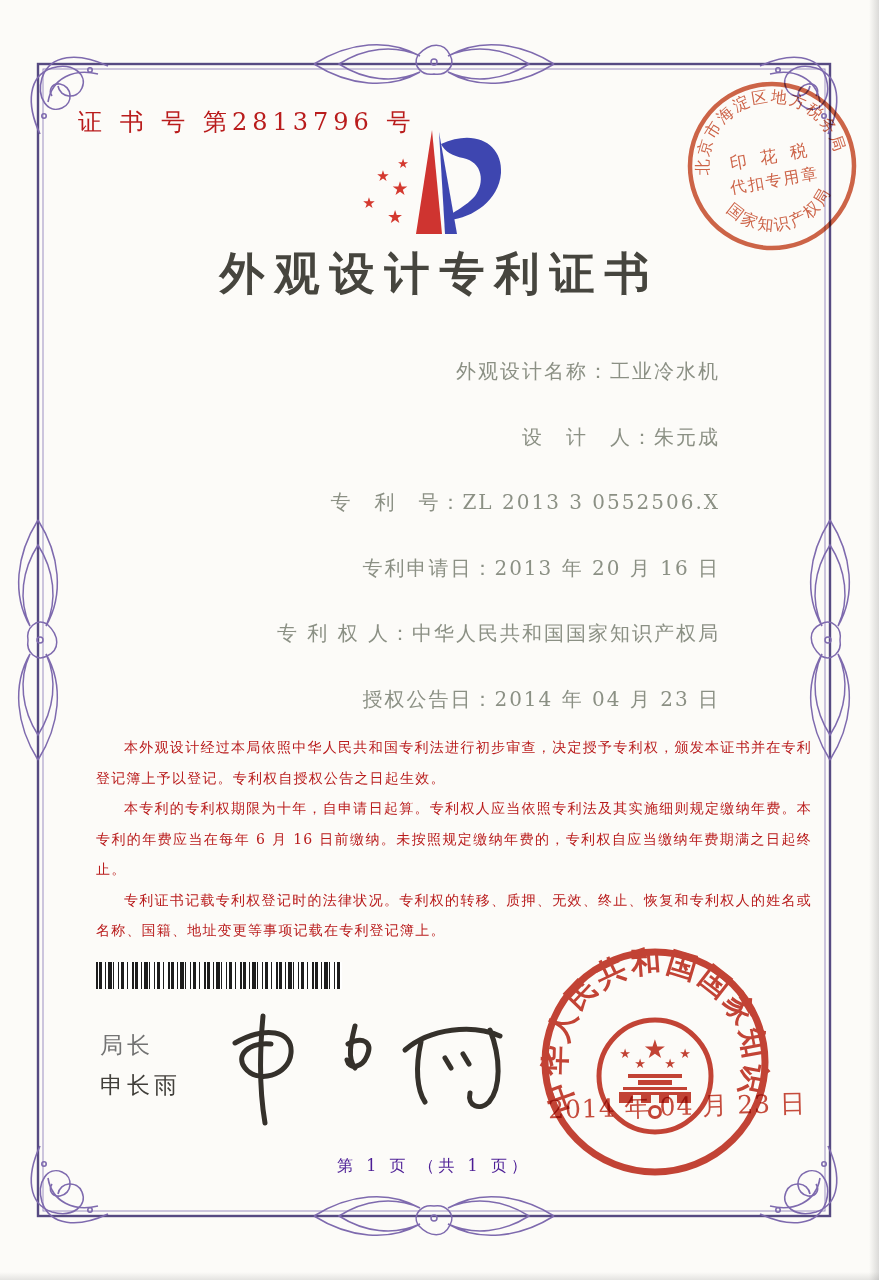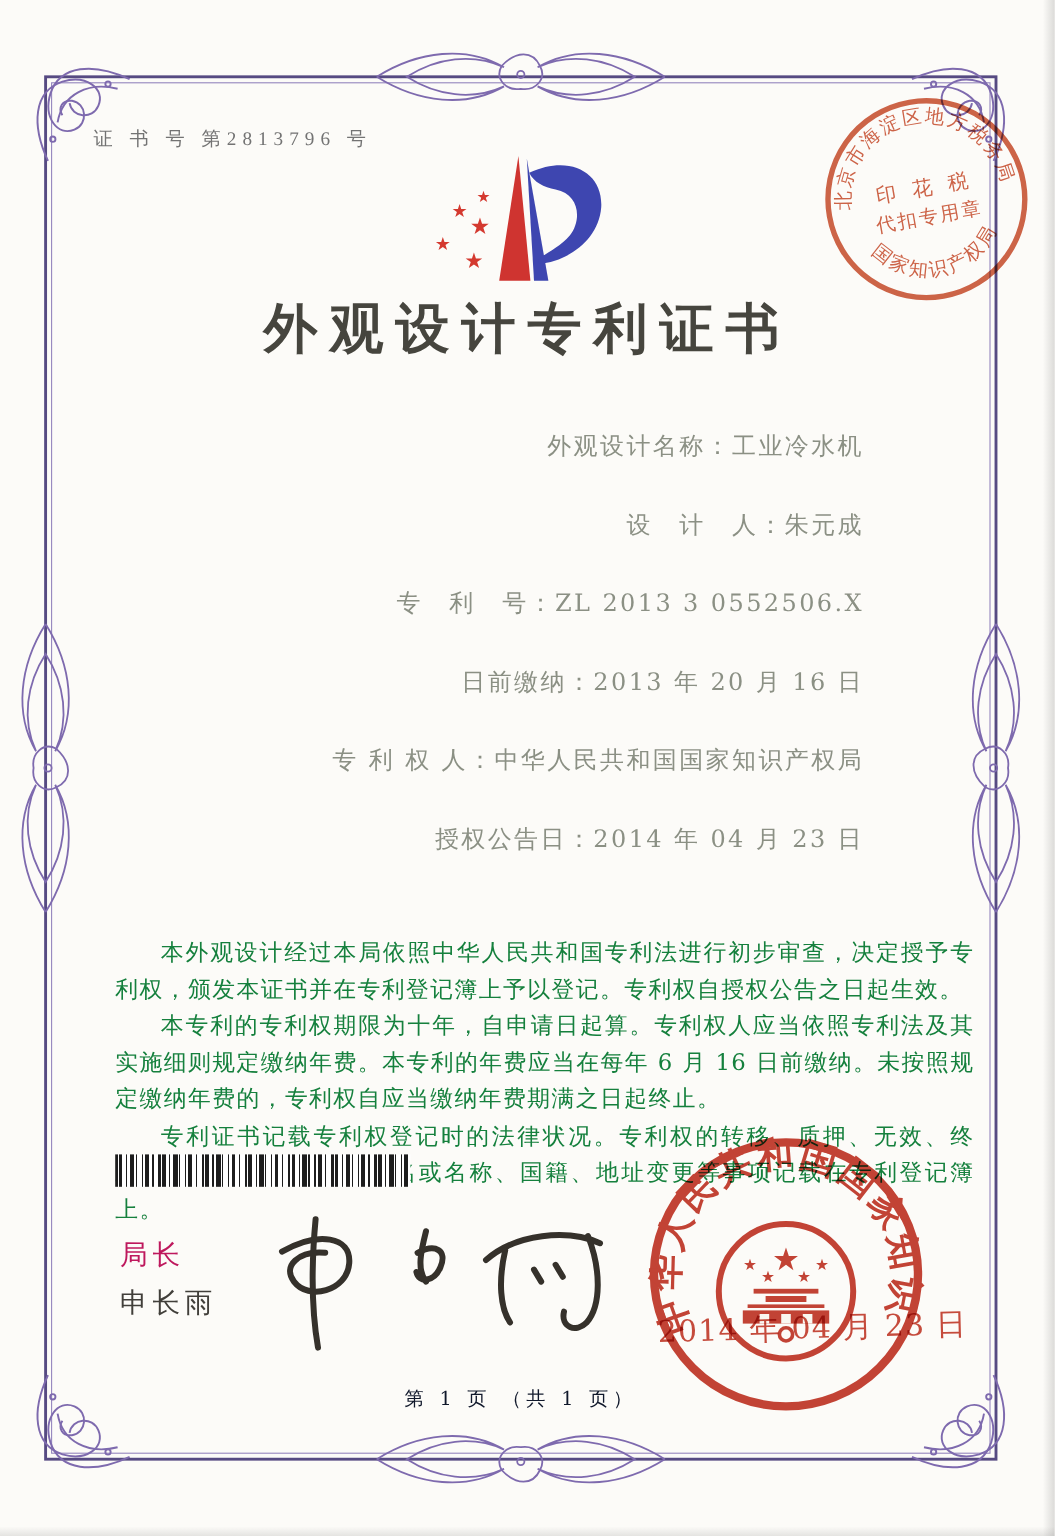--- a/index.html
+++ b/index.html
@@ -9,60 +9,59 @@
     font-family:"DejaVu Serif","Liberation Serif",serif;
   }
   
   .scan-right{position:absolute;right:0;top:0;width:10px;height:100%;
     background:linear-gradient(90deg,rgba(0,0,0,0),rgba(120,120,120,.25));}
   .scan-bottom{position:absolute;left:0;bottom:0;width:100%;height:8px;
     background:linear-gradient(180deg,rgba(0,0,0,0),rgba(120,120,120,.18));}
   .frame-svg{position:absolute;left:0;top:0;}
   .cert-no{
     position:absolute;left:78px;top:106px;
-    font-size:16px;color:#737373;letter-spacing:5px;white-space:nowrap;font-family:Liberation Serif, serif;
+    font-size:24px;color:#b91c1c;letter-spacing:5px;white-space:nowrap;
   }
   .logo{position:absolute;left:345px;top:118px;width:170px;height:126px;}
   .title{
     position:absolute;left:0;top:244px;width:879px;text-align:center;
     font-size:45px;font-weight:700;color:#46453e;letter-spacing:10px;
   }
   .fields{position:absolute;left:100px;top:358px;width:620px;text-align:right;}
   .field-row{height:65.5px;font-size:20px;color:#8b9084;letter-spacing:2px;white-space:nowrap;}
   .field-row .lab{color:#8b9084;}
   .field-row .val{color:#8b9084;}
   .paragraphs{
     position:absolute;left:96px;top:732px;width:716px;
-    font-size:19px;line-height:30.5px;color:#15803d;letter-spacing:1.2px;
+    font-size:14px;line-height:30.5px;color:#b91c1c;letter-spacing:1.2px;
     text-align:justify;
-    margin-top:47px;
   }
   .paragraphs p{margin:0;text-indent:2em;}
   .barcode{
     position:absolute;left:96px;top:962px;width:246px;height:27px;
     background:repeating-linear-gradient(90deg,
       #1d1d1d 0 2px,#fff 2px 3px,#1d1d1d 3px 6px,#fff 6px 9px,
       #1d1d1d 9px 10px,#fff 10px 12px,#1d1d1d 12px 16px,#fff 16px 17px,
       #1d1d1d 17px 18px,#fff 18px 22px,#1d1d1d 22px 23px,#fff 23px 25px,
       #1d1d1d 25px 28px,#fff 28px 31px,#1d1d1d 31px 32px,#fff 32px 36px);
   }
-  .director-label{position:absolute;left:100px;top:1030px;font-size:23px;color:#be185d;letter-spacing:4px;}
+  .director-label{position:absolute;left:100px;top:1030px;font-size:23px;color:#737373;letter-spacing:4px;}
   .director-name{position:absolute;left:100px;top:1070px;font-size:23px;color:#413f3a;letter-spacing:4px;text-align:center;}
   .signature-svg{position:absolute;left:205px;top:998px;}
   .office-seal{position:absolute;left:535px;top:942px;mix-blend-mode:multiply;opacity:.95;}
   .seal-date{
     position:absolute;left:548px;top:1090px;font-size:25px;color:#c23828;
     letter-spacing:1px;white-space:nowrap;transform:rotate(-1.5deg);
     mix-blend-mode:multiply;opacity:.9;
   }
   .tax-stamp{position:absolute;left:682px;top:76px;transform:rotate(-10deg);
     mix-blend-mode:multiply;opacity:.88;}
   .footer{
     position:absolute;left:0;top:1156px;width:868px;text-align:center;
-    font-size:16px;color:#0f172a;letter-spacing:4px;
+    font-size:16px;color:#4c1d95;letter-spacing:4px;
   }
 </style>
 </head>
 <body>
 
 <div class="page">
 
   <svg class="frame-svg" width="879" height="1280" viewBox="0 0 879 1280">
     <defs>
       <g id="cf" fill="none" stroke="#7e6aae" stroke-width="1.6">
@@ -112,21 +111,21 @@
     <div class="field-row">
       <span class="lab">外观设计名称：</span><span class="val">工业冷水机</span>
     </div>
     <div class="field-row">
       <span class="lab">设　计　人：</span><span class="val">朱元成</span>
     </div>
     <div class="field-row">
       <span class="lab">专　利　号：</span><span class="val">ZL 2013 3 0552506.X</span>
     </div>
     <div class="field-row">
-      <span class="lab">日前缴纳：</span><span class="val">2013 年 20 月 16 日</span>
+      <span class="lab">专利申请日：</span><span class="val">2013 年 20 月 16 日</span>
     </div>
     <div class="field-row">
       <span class="lab">专 利 权 人：</span><span class="val">中华人民共和国国家知识产权局</span>
     </div>
     <div class="field-row">
       <span class="lab">授权公告日：</span><span class="val">2014 年 04 月 23 日</span>
     </div>
   </div>
 
   <div class="paragraphs">

